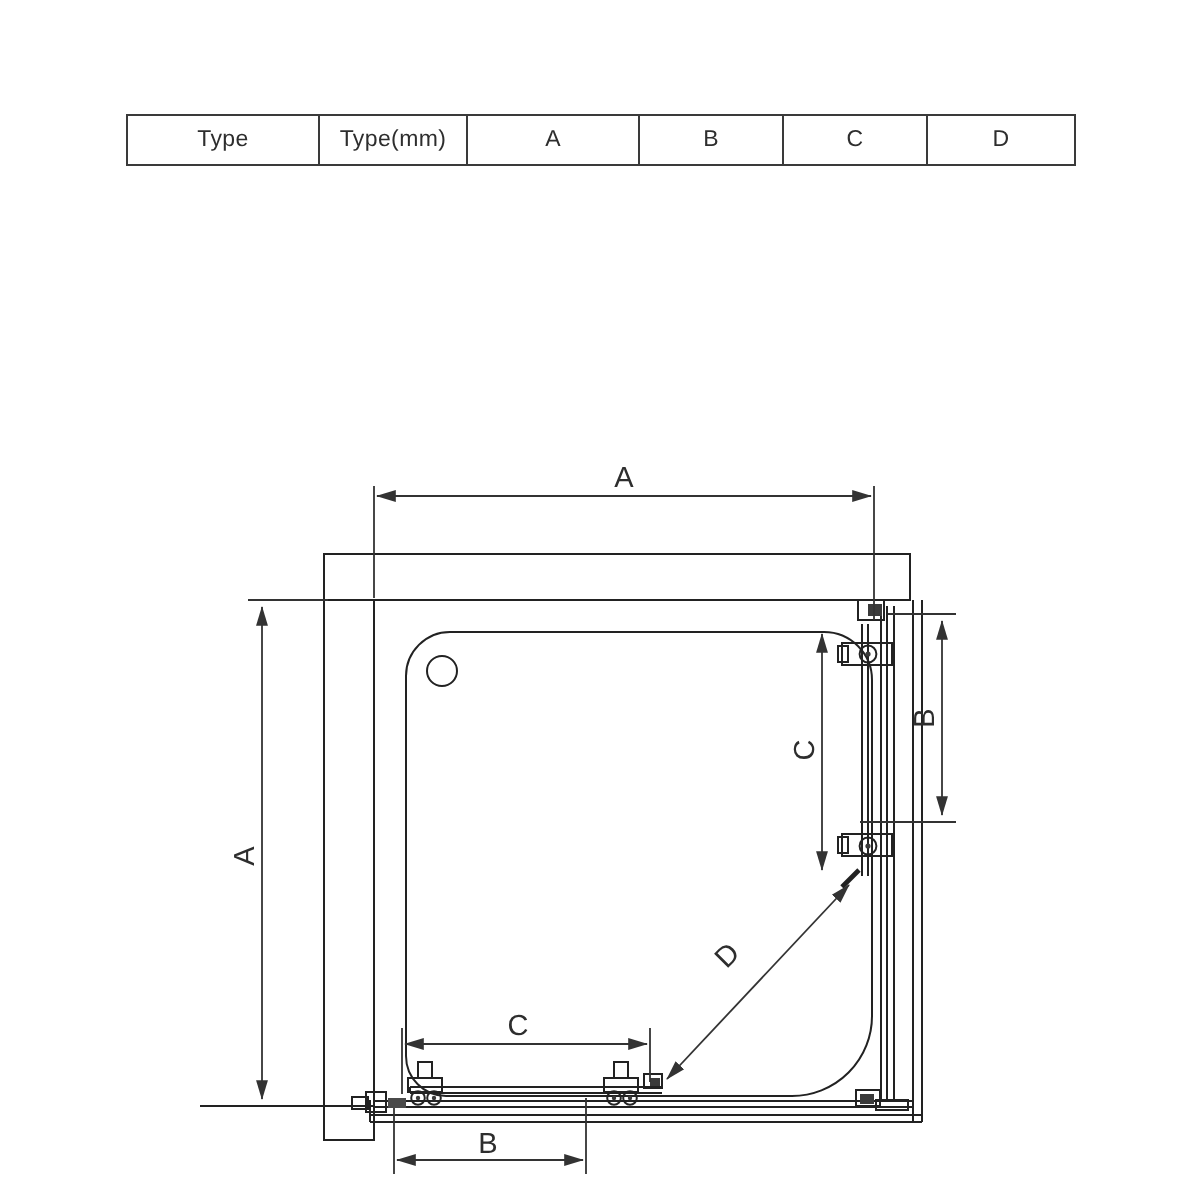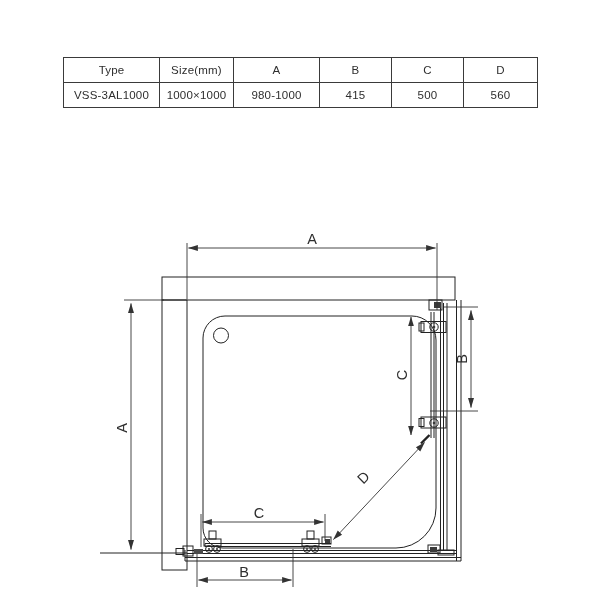--- a/index.html
+++ b/index.html
@@ -33,33 +33,25 @@
       <col style="width:96px">
         <col style="width:74px">
         <col style="width:86px">
       <col style="width:72px">
         <col style="width:72px">
         <col style="width:74px">
     </colgroup>
     <tbody>
       <tr>
         <th>Type</th>
-        <th>Size(mm)</th>
+        <th>Type(mm)</th>
         <th>A</th>
         <th>B</th>
         <th>C</th>
         <th>D</th>
-      </tr>
-      <tr>
-        <td>VSS-3AL1000</td>
-        <td>1000×1000</td>
-        <td>980-1000</td>
-        <td>415</td>
-        <td>500</td>
-        <td>560</td>
       </tr>
     </tbody>
   </table>
 
   <svg class="drawing" width="600" height="600" viewBox="0 0 600 600">
     <defs>
       <marker id="arr" viewBox="0 0 10 10" refX="9.5" refY="5" markerWidth="11" markerHeight="11" orient="auto-start-reverse">
         <path d="M0 2 L10 5 L0 8 Z" fill="#333"></path>
       </marker>
       <pattern id="brickH" x="162" y="277" width="37" height="23" patternUnits="userSpaceOnUse">

